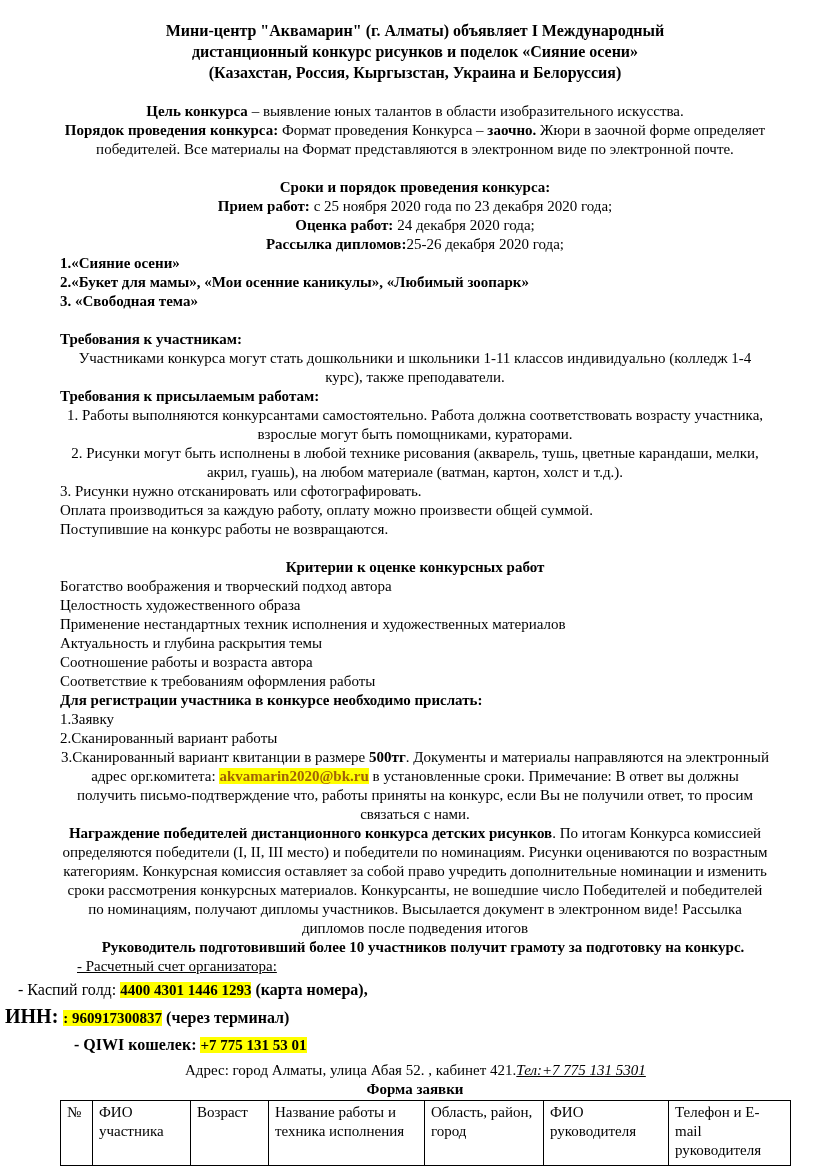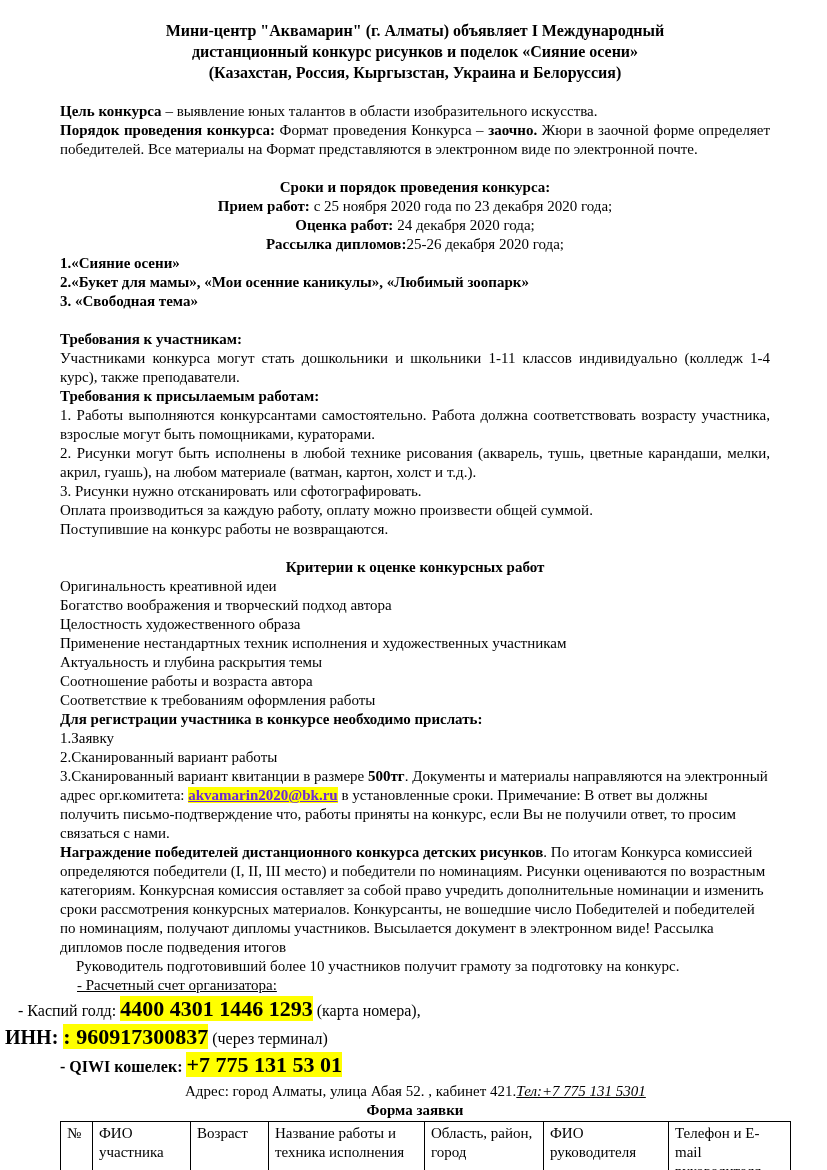--- a/index.html
+++ b/index.html
@@ -8,31 +8,31 @@
     font-family:"Liberation Serif", serif;
     font-size:15px; line-height:19px; color:#000;
     overflow:hidden;
   }
   .page { box-sizing:border-box; width:827px; height:1170px; padding:20px 57px 0 60px; }
   .title-block { text-align:center; font-weight:700; font-size:16px; line-height:21px; }
   .sp { height:19px; }
   .b { font-weight:700; }
   .j { text-align:justify; }
   .c { text-align:center; }
-  .para { margin:0; }
+  .para { margin:0;text-align:center; }
   .heading-underline { font-weight:400; text-decoration:underline; margin-left:17px; }
-  .mentor-line { font-weight:400; margin-left:16px; }
-  .email-link { color:#6d28d9; font-weight:700; text-decoration:underline; background:#ffff00; }
+  .mentor-line { font-weight:700; margin-left:16px;text-align:center; }
+  .email-link { color:#a16207; font-weight:700; background:#ffff00; }
   .pay-line { font-size:16px; line-height:21px; margin:3px 0 5px 0; }
-  .pay-num { font-size:22px; font-weight:700; background:#ffff00; }
+  .pay-num { font-size:15px; font-weight:700; background:#ffff00; }
   .kaspi-line { margin-left:-42px; }
   .inn-line { margin-left:-55px; }
   .inn-label { font-weight:700; font-size:20px; }
-  .pay-bold { font-weight:400; }
-  .qiwi-line { margin-left:0; font-weight:700; }
+  .pay-bold { font-weight:700; }
+  .qiwi-line { margin-left:14px; font-weight:700; }
   .addr-line { margin-left:125px; }
   .phone { font-style:italic; text-decoration:underline; }
   .form-title { text-align:center; font-weight:700; }
   table.form-table { border-collapse:collapse; table-layout:fixed; width:730px; margin-top:1px; }
   table.form-table td {
     border:1px solid #000; vertical-align:top;
     padding:2px 6px; height:60px; font-size:15px; line-height:19px;
     overflow:hidden;
   }
 </style>
@@ -71,24 +71,23 @@
   <div class="b">Требования к присылаемым работам:</div>
   <p class="para j">1. Работы выполняются конкурсантами самостоятельно. Работа должна соответствовать возрасту участника, взрослые могут быть помощниками, кураторами.</p>
   <p class="para j">2. Рисунки могут быть исполнены в любой технике рисования (акварель, тушь, цветные карандаши, мелки, акрил, гуашь), на любом материале (ватман, картон, холст и т.д.).</p>
   <div>3. Рисунки нужно отсканировать или сфотографировать.</div>
   <div>Оплата производиться за каждую работу, оплату можно произвести общей суммой.</div>
   <div>Поступившие на конкурс работы не возвращаются.</div>
 
   <div class="sp"></div>
 
   <div class="c b">Критерии к оценке конкурсных работ</div>
-  <div>Оригинальность креативной идеи</div>
   <div>Богатство воображения и творческий подход автора</div>
   <div>Целостность художественного образа</div>
-  <div>Применение нестандартных техник исполнения и художественных участникам</div>
+  <div>Применение нестандартных техник исполнения и художественных материалов</div>
   <div>Актуальность и глубина раскрытия темы</div>
   <div>Соотношение работы и возраста автора</div>
   <div>Соответствие к требованиям оформления работы</div>
 
   <div class="b">Для регистрации участника в конкурсе необходимо прислать:</div>
   <div>1.Заявку</div>
   <div>2.Сканированный вариант работы</div>
   <p class="para"><span>3.Сканированный вариант квитанции в размере </span><span class="b">500тг</span><span>.  Документы и материалы  направляются на электронный  адрес орг.комитета: </span><a class="email-link">akvamarin2020@bk.ru</a><span> в установленные сроки.  Примечание: В ответ вы должны получить письмо-подтверждение что, работы приняты на конкурс, если Вы не получили ответ, то просим связаться с нами.</span></p>
 
   <p class="para"><span class="b">Награждение победителей дистанционного конкурса детских рисунков</span><span>.  По итогам Конкурса комиссией определяются победители (I, II, III место) и победители по номинациям. Рисунки оцениваются по возрастным категориям. Конкурсная комиссия оставляет за собой право учредить дополнительные номинации и изменить сроки рассмотрения конкурсных материалов. Конкурсанты, не вошедшие число Победителей и победителей по номинациям, получают дипломы участников. Высылается документ в электронном виде!  Рассылка дипломов после подведения итогов</span></p>

